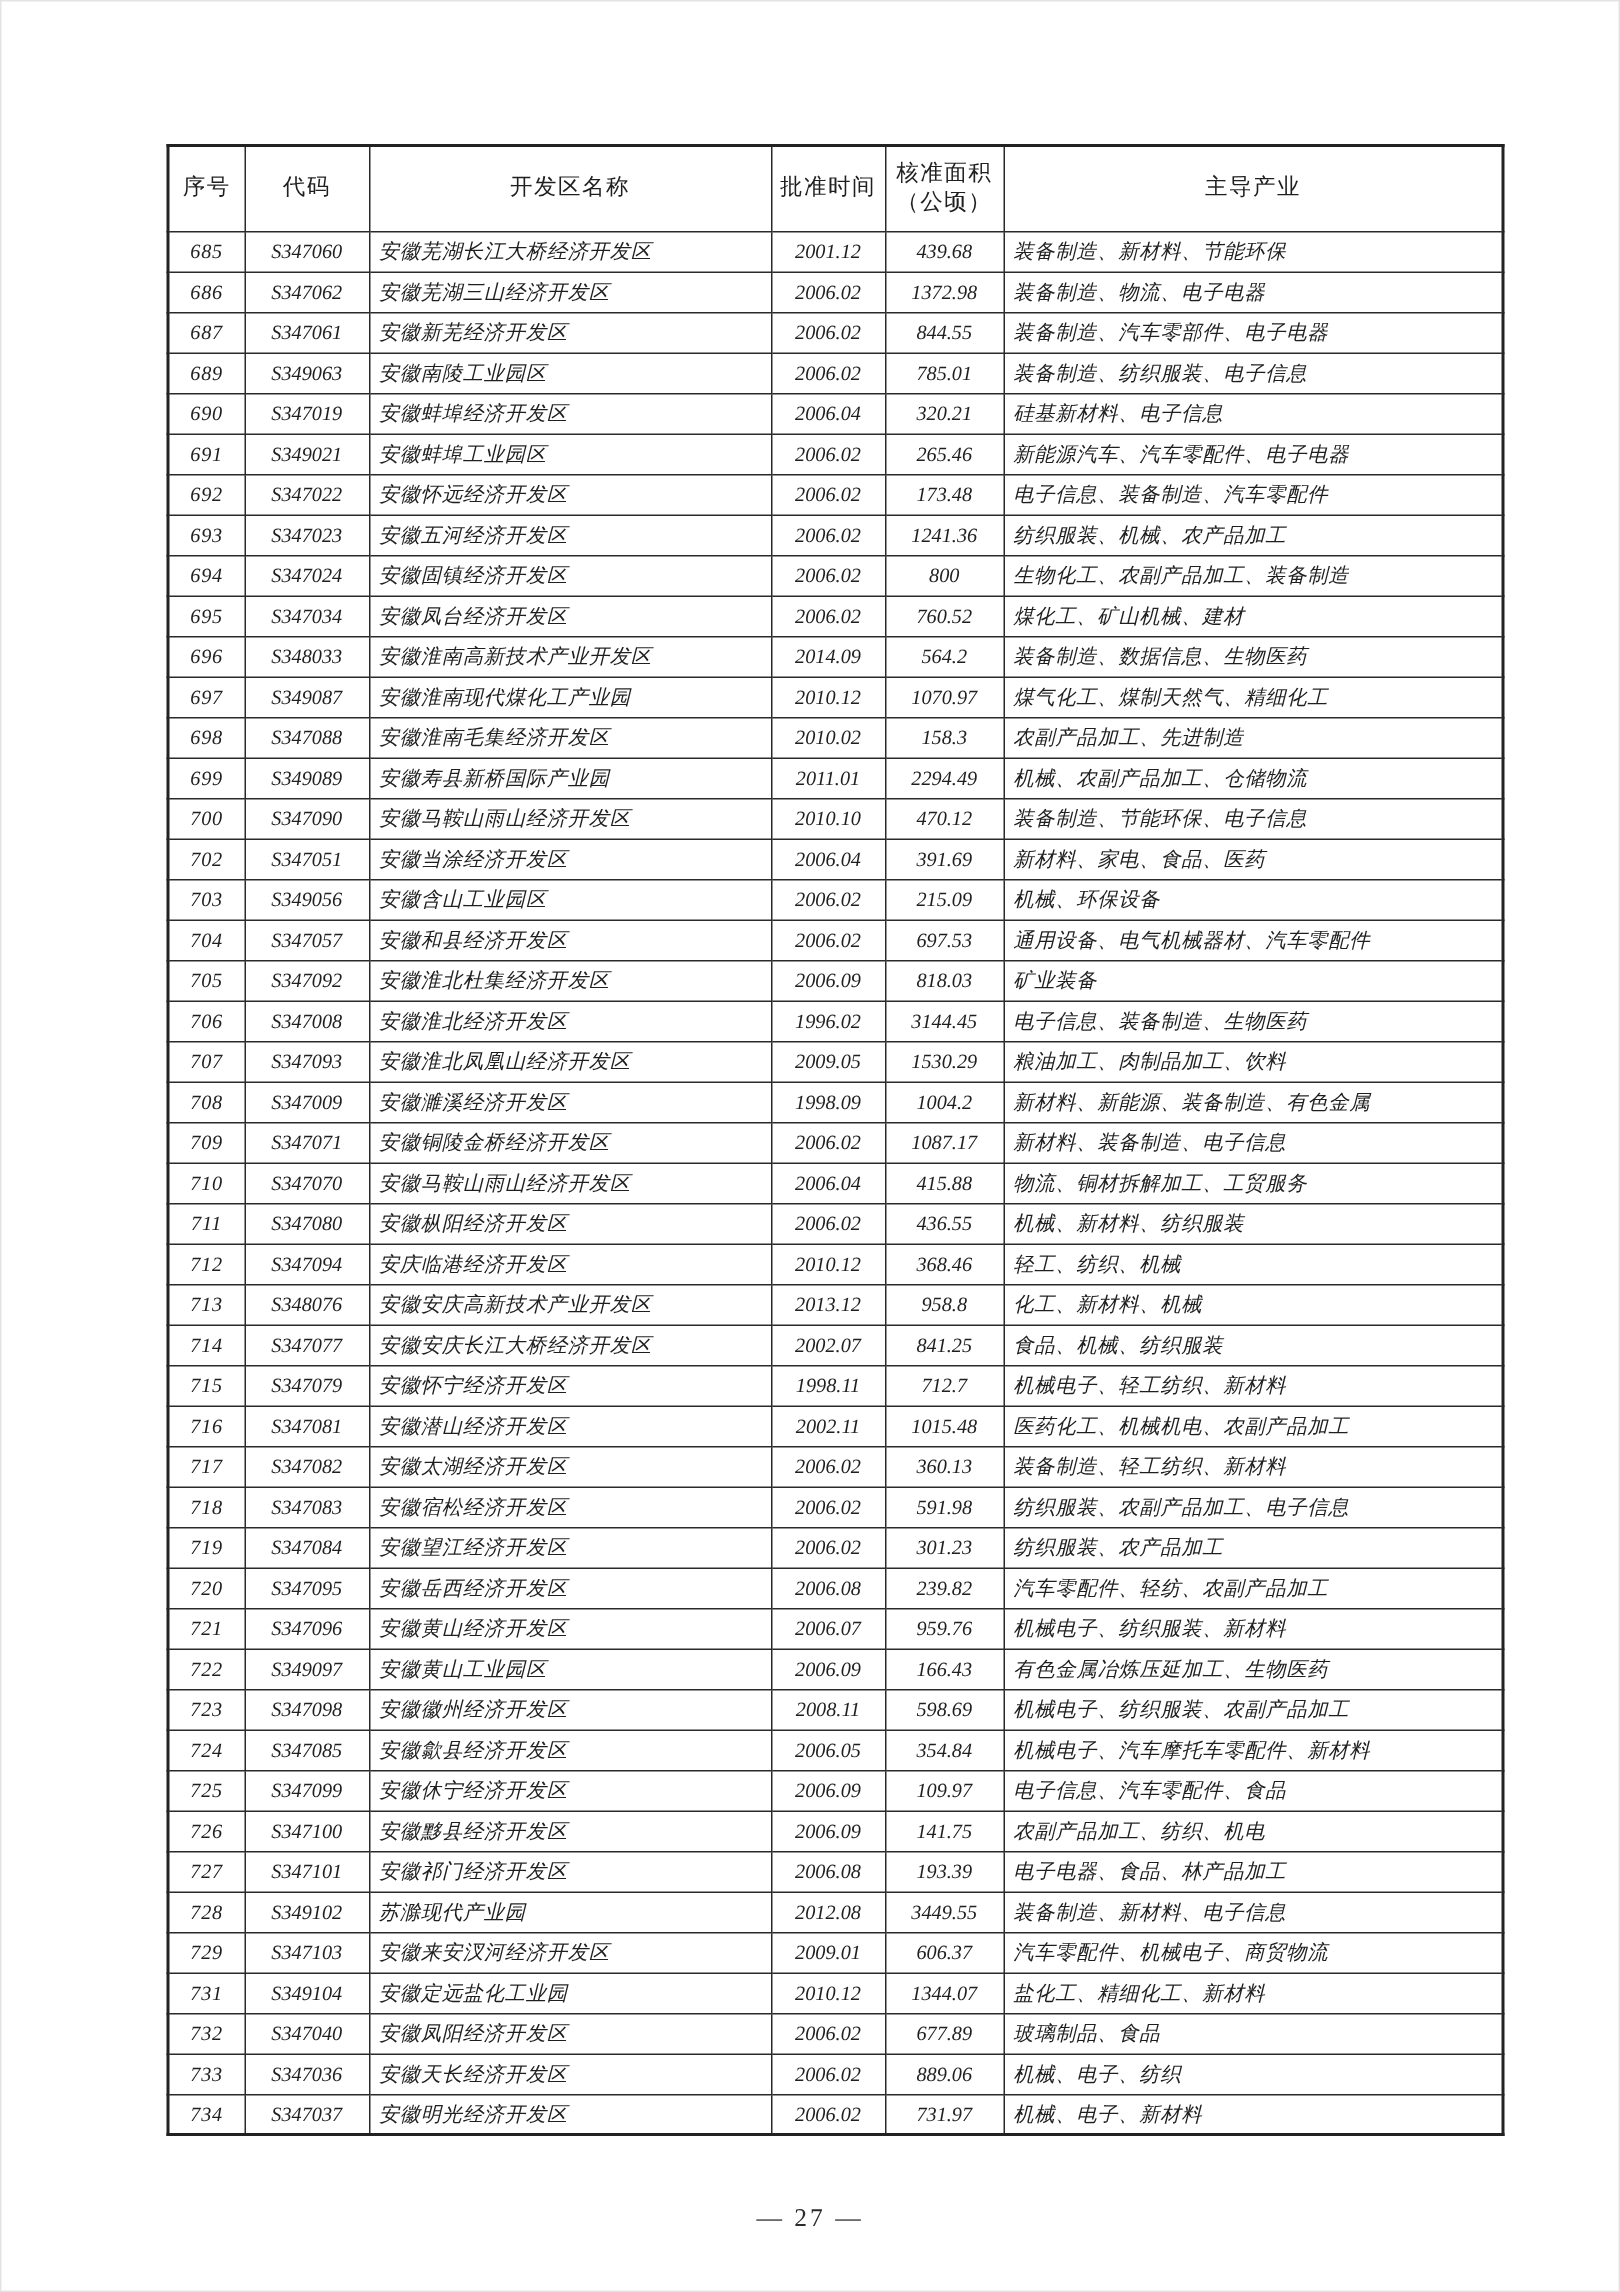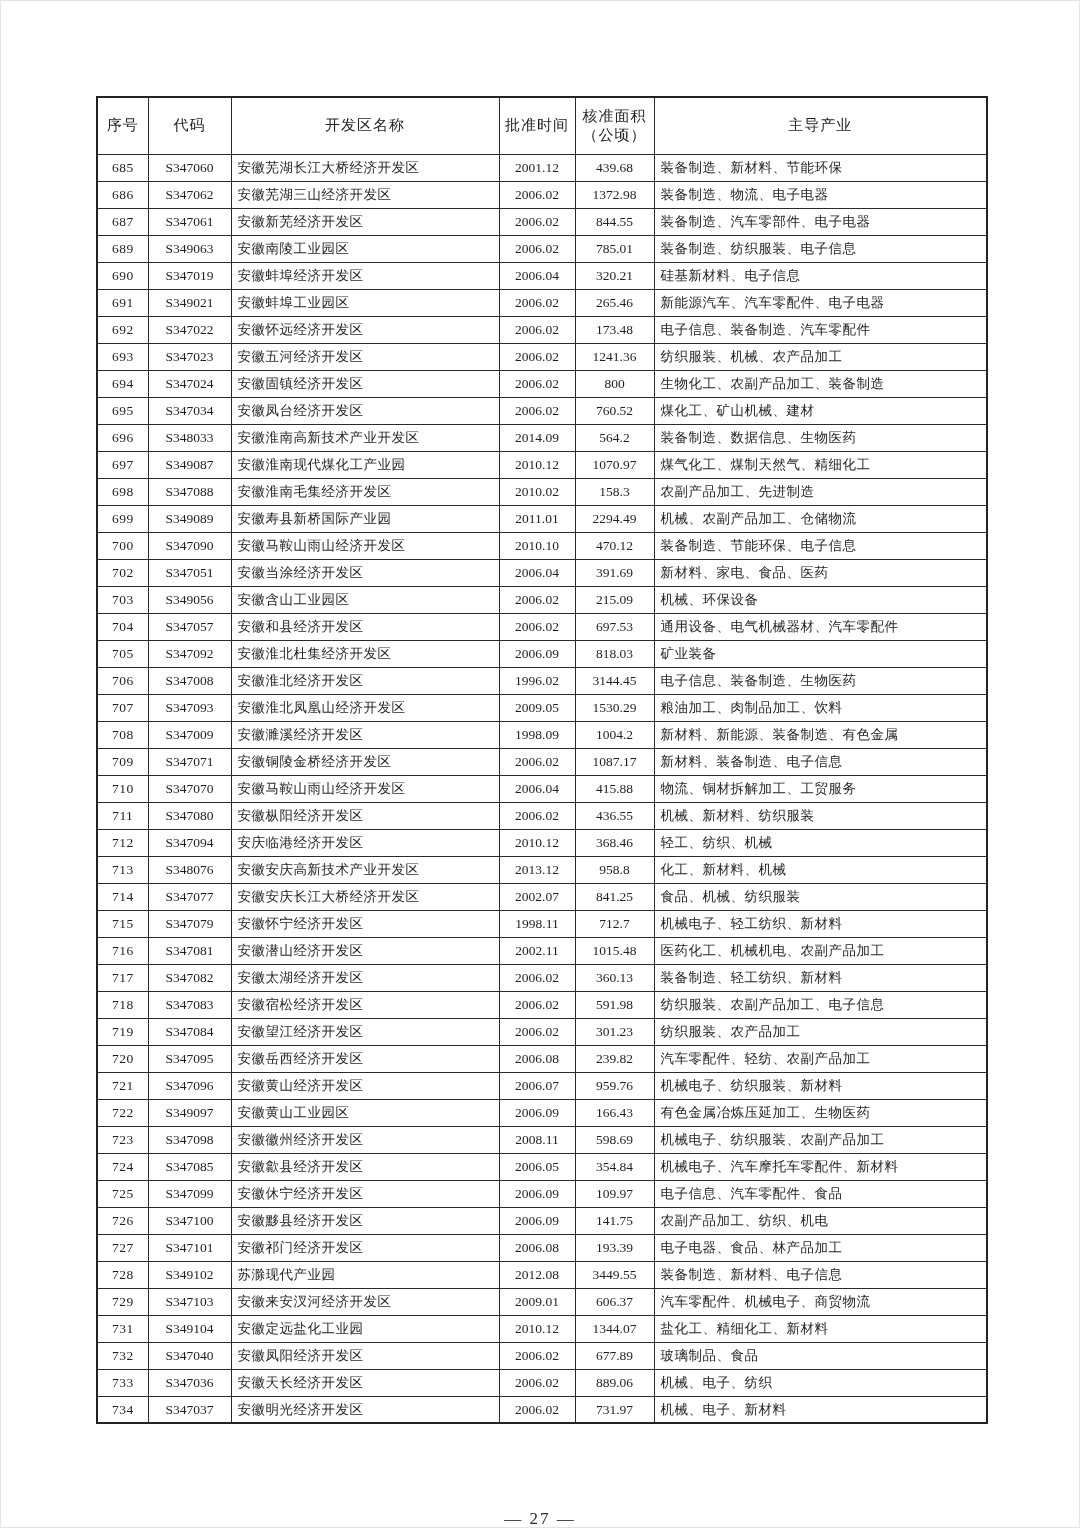--- a/index.html
+++ b/index.html
@@ -11,41 +11,41 @@
   .page {
     position: relative;
     width: 1080px;
     height: 1528px;
     background: #ffffff;
     border: 1px solid #e3e3e3;
     overflow: hidden;
   }
   .zone-table {
     position: absolute;
-    left: 95px;
+    left: 110px;
     top: 95px;
     width: 890px;
     border-collapse: collapse;
     table-layout: fixed;
   }
   .zone-table, .zone-table th, .zone-table td {
     border: 1px solid #2a2a2a;
   }
   .zone-table { border: 2px solid #222222; }
   .zone-table thead tr { height: 57px; }
   .zone-table th {
     font-size: 15px;
     font-weight: normal;
     text-align: center;
     vertical-align: middle;
     white-space: pre-line;
     line-height: 1.25;
     letter-spacing: 1px;
   }
-  .zone-table tbody tr { height: 27px; }
+  .zone-table tbody tr { height: 27px; font-style: italic; }
   .zone-table td {
     font-size: 13.5px;
     vertical-align: middle;
     text-align: center;
     white-space: nowrap;
     overflow: hidden;
     line-height: 1;
   }
   .zone-table td.col-name,
   .zone-table td.col-industries {
@@ -56,21 +56,20 @@
   .zone-table td.col-serial { letter-spacing: 0.5px; }
   .page-footer {
     position: absolute;
     left: 0;
     width: 100%;
     top: 1468px;
     text-align: center;
     font-size: 17px;
     color: #2b2b2b;
     letter-spacing: 2px;
-    margin-top: 40px;
   }
 </style>
 </head>
 <body>
 
 <div class="page">
   <table class="zone-table">
     <colgroup>
       <col style="width:51px">
       <col style="width:83px">

